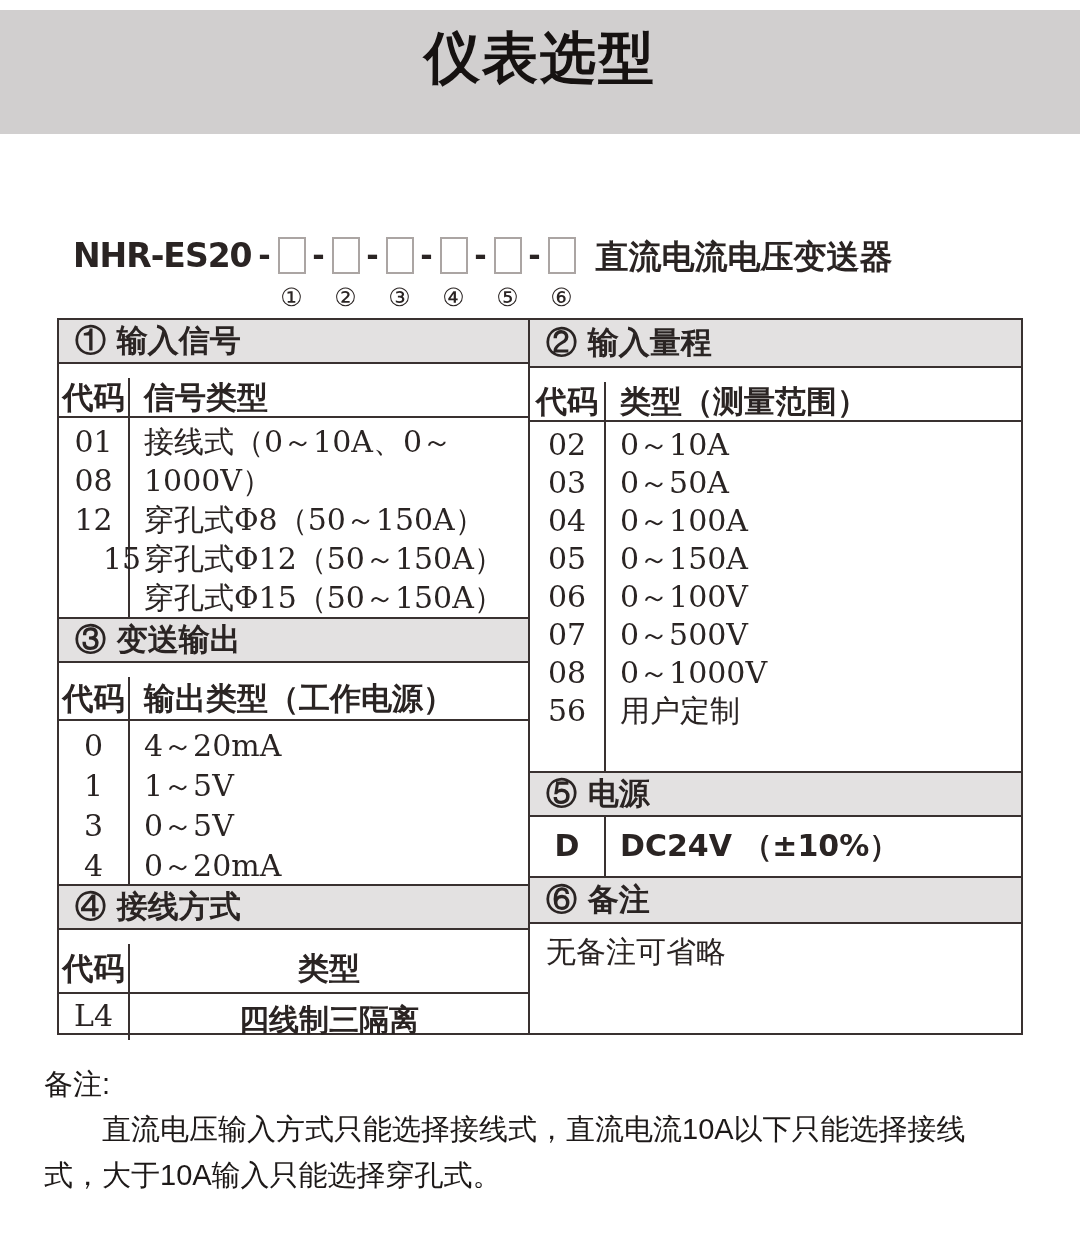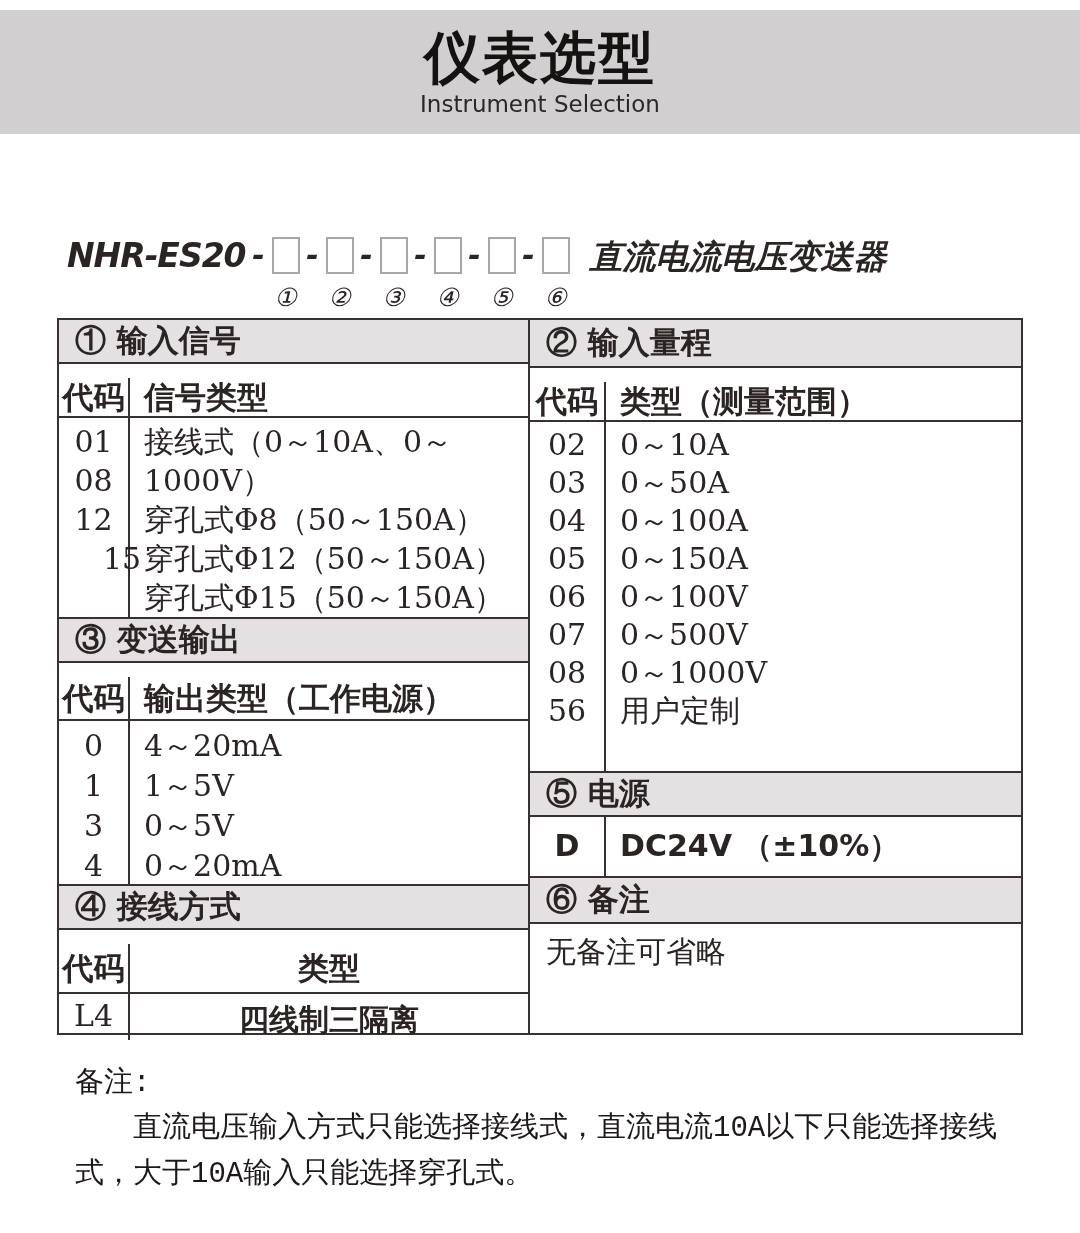--- a/index.html
+++ b/index.html
@@ -8,21 +8,21 @@
 
   
   .header-band { position:absolute; left:0; top:10px; width:1080px; height:124px;
                  background:#d1cfcf; text-align:center; }
   .header-title { font-family:Liberation Serif, serif; font-weight:bold;
                   font-size:56px; line-height:64px; padding-top:16px; color:#161211; letter-spacing:2px; }
   .header-subtitle { font-family:"DejaVu Sans","Liberation Sans",sans-serif; font-size:23px;
                      line-height:28px; color:#2c2726; }
 
   
-  .model-line { position:absolute; left:67px; top:237px; display:flex; align-items:flex-start;font-style:italic; }
+  .model-line { position:absolute; left:73px; top:237px; display:flex; align-items:flex-start; }
   .model-prefix { font-family:"DejaVu Sans","Liberation Sans",sans-serif; font-weight:bold;
                   font-size:33px; line-height:37px; letter-spacing:-1px; color:#2a2423; }
   .model-dash { width:26px; text-align:center; font-family:"DejaVu Sans","Liberation Sans",sans-serif;
                 font-weight:bold; font-size:30px; line-height:37px; color:#2a2423; }
   .model-unit { display:flex; flex-direction:column; align-items:center; }
   .digit-box { width:28px; height:37px; border:2px solid #aba5a3; background:#ffffff; }
   .pos-label { margin-top:10px; font-size:25px; line-height:28px; color:#2a2423; }
   .model-name { margin-left:20px; font-weight:bold; font-size:33px; line-height:39px; color:#2a2423; }
 
   
@@ -37,31 +37,30 @@
   .cells { display:flex; }
   .ccol { border-right:2px solid #393130; text-align:center; }
   .ccol-l { width:71px; }
   .ccol-r { width:76px; }
   .tcell { flex:1; padding-left:14px; }
   .tcell-center { flex:1; text-align:center; }
   .dl { font-size:30px; }
   .sans { font-family:"DejaVu Sans","Liberation Sans",sans-serif; }
 
   
-  .notes { position:absolute; left:75px; top:1062px; width:966px;
-           font-family:Liberation Mono, monospace; font-size:29px; color:#1d1918; }
+  .notes { position:absolute; left:44px; top:1062px; width:966px;
+           font-family:Liberation Sans, sans-serif; font-size:29px; color:#1d1918; }
   .notes-label { line-height:44px; }
   .notes-body { line-height:46px; text-indent:2em; }
 </style>
 </head>
 <body>
 
 <div class="header-band">
   <div class="header-title">仪表选型</div>
-  <div class="header-subtitle">Instrument Selection</div>
 </div>
 
 <div class="model-line">
   <span class="model-prefix">NHR-ES20</span>
 
   <span class="model-dash">-</span>
   <span class="model-unit">
     <span class="digit-box"></span>
     <span class="pos-label">①</span>
   </span>

